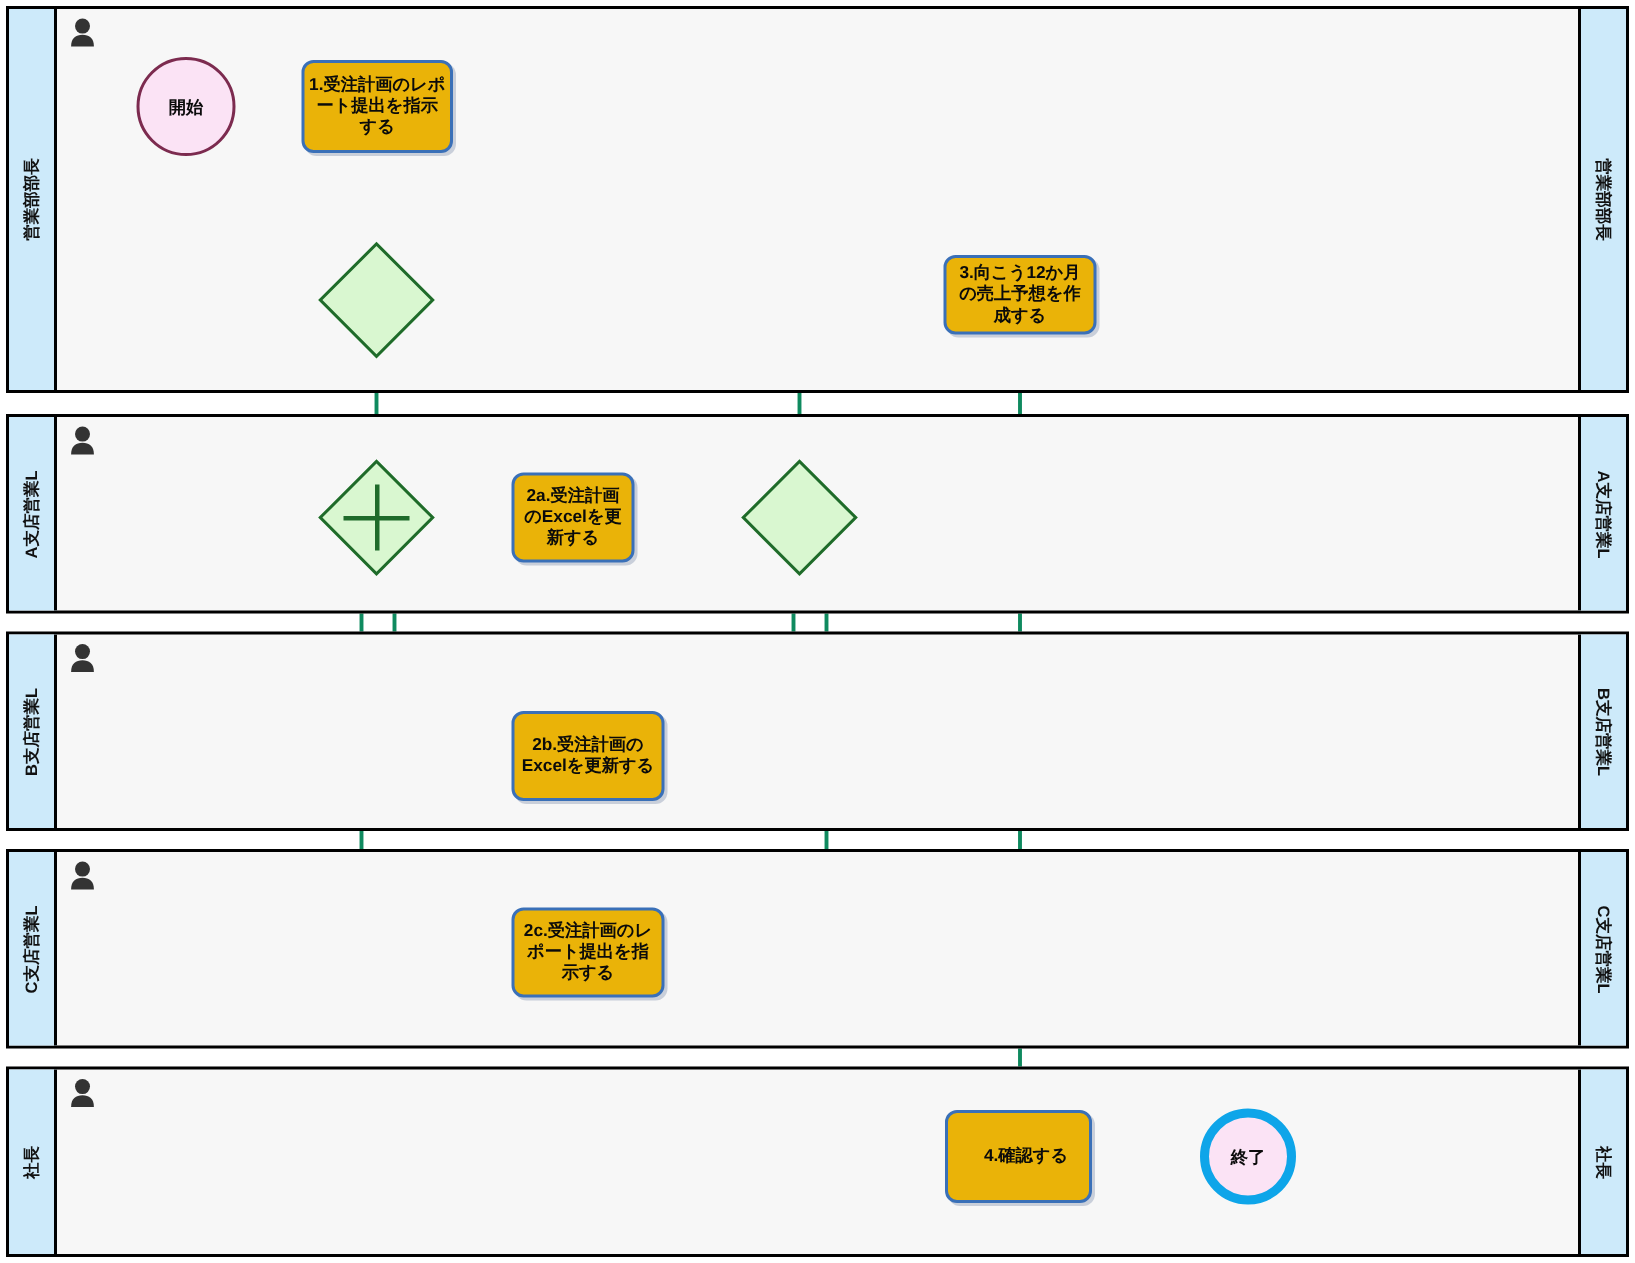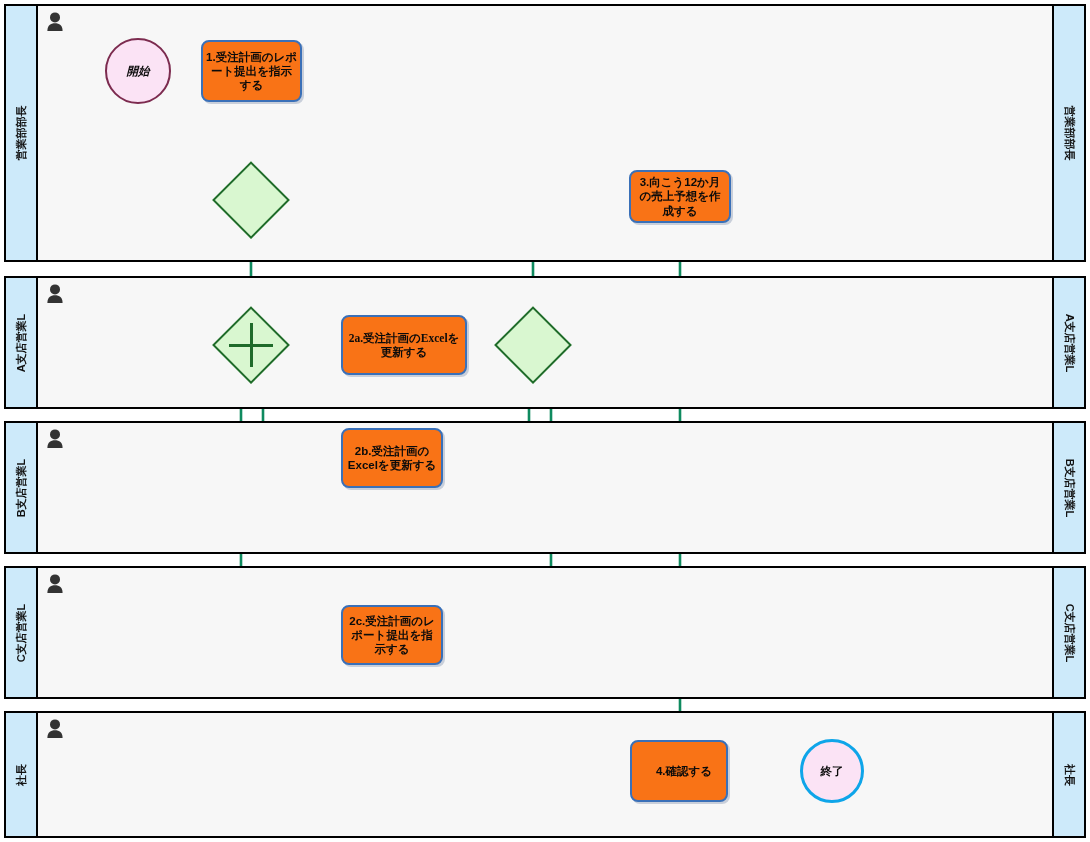--- a/index.html
+++ b/index.html
@@ -7,28 +7,28 @@
   #stage{position:relative;width:1090px;height:842px;background:#ffffff;overflow:hidden;}
   #svg-layer{position:absolute;left:0;top:0;width:1090px;height:842px;}
   .lane{position:absolute;box-sizing:border-box;border:2px solid #000000;background:#f7f7f7;}
   .lane-head{position:absolute;top:0;bottom:0;width:32px;box-sizing:border-box;background:#cdeafa;border-right:2px solid #000000;}
   .lane-head.right{right:0;left:auto;border-right:none;border-left:2px solid #000000;}
   .lane-label{position:absolute;left:50%;top:50%;white-space:nowrap;font-size:11px;font-weight:bold;color:#111111;
               transform-origin:center center;}
   .lane-label.lft{transform:translate(-50%,-50%) rotate(-90deg);}
   .lane-label.rgt{transform:translate(-50%,-50%) rotate(90deg);}
   .actor-icon{position:absolute;left:40px;top:6px;width:18px;height:20px;}
-  .task{position:absolute;box-sizing:border-box;background:#f97316;border:2px solid #3a70b8;border-radius:8px;
+  .task{position:absolute;box-sizing:border-box;background:#eab308;border:2px solid #3a70b8;border-radius:8px;
         display:flex;align-items:center;justify-content:center;text-align:center;
         font-size:11.5px;font-weight:bold;color:#0b0b0b;line-height:1.22;padding:2px 3px;
         box-shadow:2px 2px 0 rgba(40,70,120,.22);}
   .evt{position:absolute;border-radius:50%;display:flex;align-items:center;justify-content:center;
        font-size:11.5px;font-weight:bold;color:#0b0b0b;box-sizing:border-box;background:#fbe3f5;}
   .evt.start{border:2.5px solid #7c2b4f;}
-  .evt.end{border:3px solid #0ea5e9;}
+  .evt.end{border:6px solid #0ea5e9;}
   .evt .lbl{position:relative;z-index:3;}
   .gw{position:absolute;box-sizing:border-box;}
   .gw .dia{position:absolute;left:50%;top:50%;width:70.7%;height:70.7%;transform:translate(-50%,-50%) rotate(45deg);
            background:#d9f7d0;border:2.5px solid #1f6b2a;}
   .gw .plus-h,.gw .plus-v{position:absolute;background:#1f6b2a;}
   .gw .plus-h{left:20%;top:calc(50% - 1.5px);width:60%;height:3px;}
   .gw .plus-v{top:20%;left:calc(50% - 1.5px);height:60%;width:3px;}
   .timer-face{position:absolute;left:50%;top:50%;transform:translate(-50%,-50%);
               width:32px;height:32px;border-radius:50%;border:1.6px solid #7c2b4f;background:#fbe3f5;}
   .timer-hand-v,.timer-hand-h{position:absolute;background:#7c2b4f;}
@@ -134,44 +134,44 @@
     </div>
     <div class="lane-head right">
       <span class="lane-label rgt">社長</span>
     </div>
     <svg class="actor-icon" viewBox="0 0 18 20">
       <circle cx="9" cy="5.4" r="5" fill="#333333"></circle>
       <path d="M1.4,19 C1.4,13.4 4.6,11.2 9,11.2 C13.4,11.2 16.6,13.4 16.6,19 z" fill="#333333"></path>
     </svg>
   </div>
 
-  <div class="evt start" style="left:105px;top:38px;width:66px;height:66px;font-style:italic;">
+  <div class="evt start" style="left:91px;top:38px;width:66px;height:66px;">
     <span class="lbl">開始</span>
   </div>
 
 
   <div class="task" style="left:201px;top:40px;width:101px;height:62px;">
     <span>1.受注計画のレポート提出を指示する</span>
   </div>
 
   <div class="gw" style="left:215px;top:164px;width:72px;height:72px;">
     <div class="dia"></div>
   </div>
 
   <div class="gw" style="left:215px;top:309px;width:72px;height:72px;">
     <div class="dia"></div>
     <div class="plus-h"></div>
     <div class="plus-v"></div>
   </div>
 
-  <div class="task" style="left:341px;top:315px;width:126px;height:60px;font-family:Liberation Serif, serif;">
+  <div class="task" style="left:341px;top:315px;width:82px;height:60px;">
     <span>2a.受注計画のExcelを更新する</span>
   </div>
 
-  <div class="task" style="left:341px;top:428px;width:102px;height:60px;">
+  <div class="task" style="left:341px;top:474px;width:102px;height:60px;">
     <span>2b.受注計画のExcelを更新する</span>
   </div>
 
   <div class="task" style="left:341px;top:605px;width:102px;height:60px;">
     <span>2c.受注計画のレポート提出を指示する</span>
   </div>
 
   <div class="gw" style="left:497px;top:309px;width:72px;height:72px;">
     <div class="dia"></div>
   </div>

